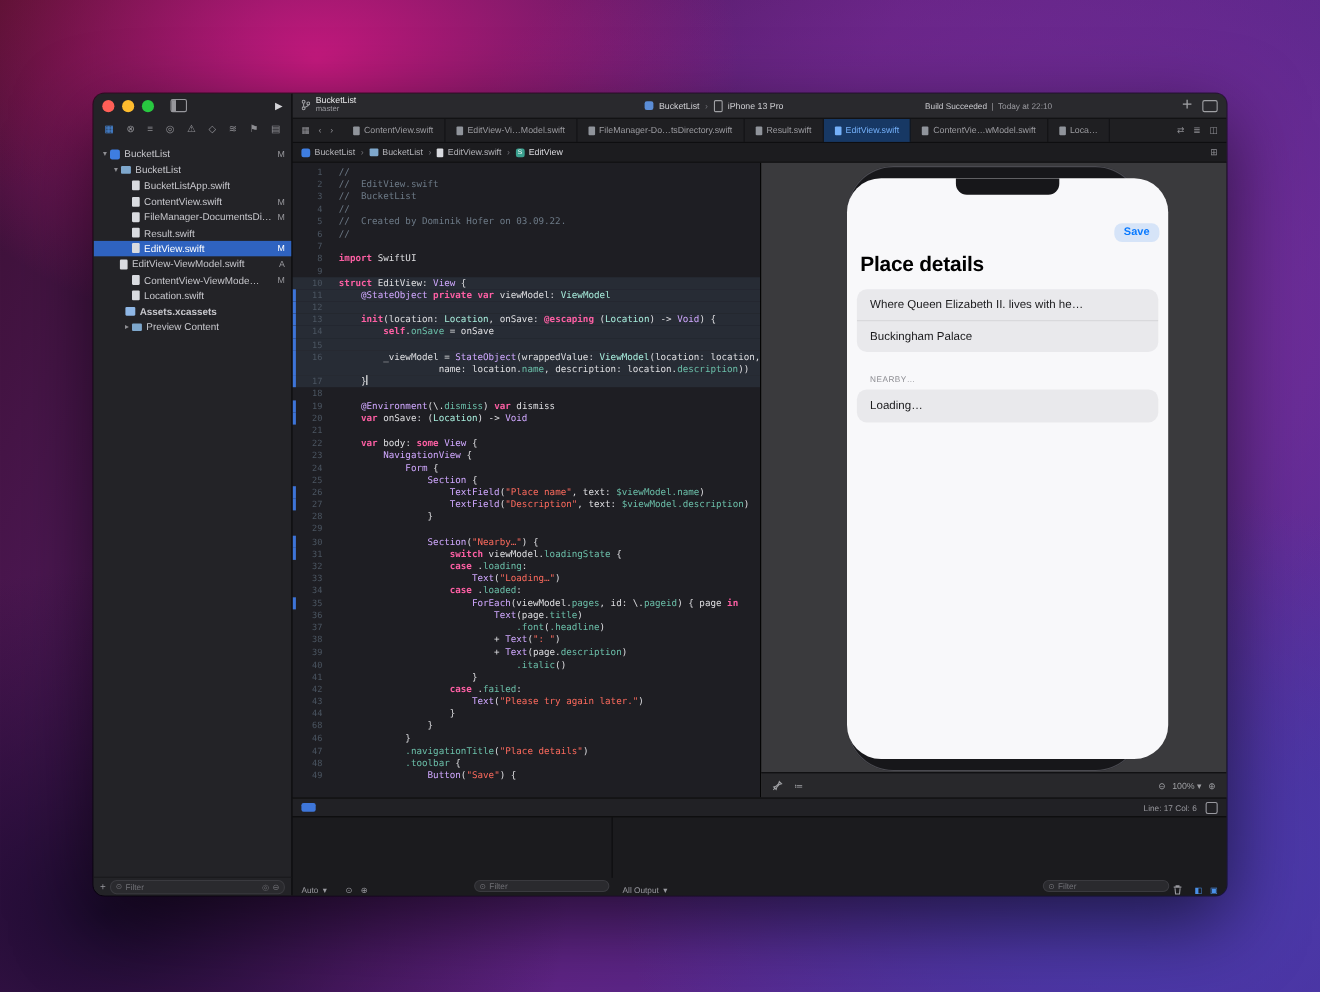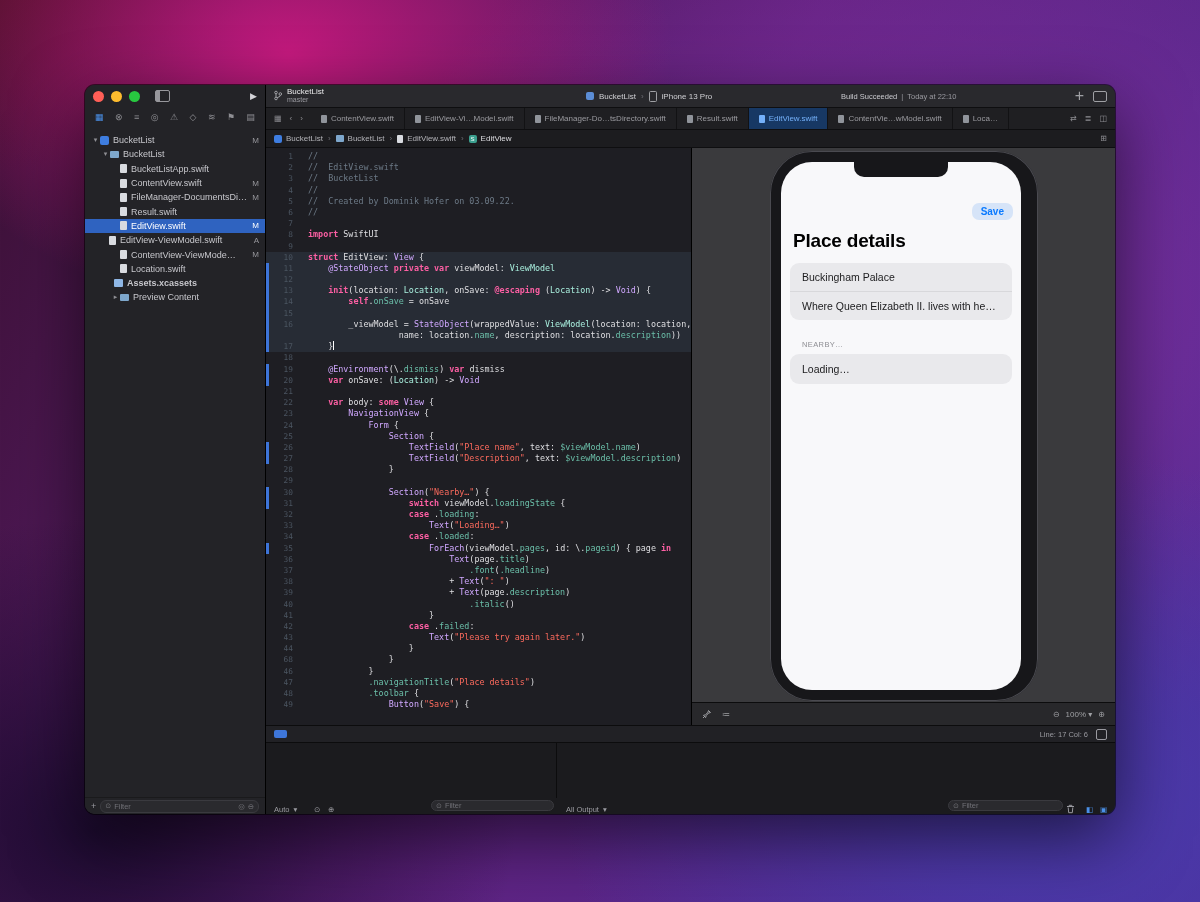--- a/index.html
+++ b/index.html
@@ -85,21 +85,21 @@
   .row.bar::before{content:"";position:absolute;left:0;top:0;bottom:0;width:3px;background:#3d74d8;}
   .ln{width:27px;flex:none;text-align:right;color:#4b5561;font-size:7.8px;}
   .code{padding-left:15px;flex:1;overflow:hidden;}
   .p{color:#dfdfe2}.k{color:#fc5fa3;font-weight:bold}.c{color:#6c7986}.s{color:#fc6a5d}
   .t{color:#d0a8ff}.m{color:#a8eedd}.pr{color:#6bbfa9}
   .caret{display:inline-block;width:1px;height:9px;background:#fff;vertical-align:-1px;}
   .preview{flex:1;background:#3a3a3d;border-left:1px solid #000;display:flex;flex-direction:column;min-width:0;}
   .canvas{flex:1;position:relative;overflow:hidden;}
   .phone{position:absolute;left:78px;top:3px;width:268px;height:550px;background:#17171a;border-radius:42px;
     box-shadow:inset 0 0 0 1px #4a4a50;}
-  .screen{position:absolute;left:11px;top:11px;width:240px;height:528px;background:#f8f8fa;border-radius:31px;overflow:hidden;}
+  .screen{position:absolute;left:0;top:11px;width:292px;height:528px;background:#f8f8fa;border-radius:31px;overflow:hidden;}
   .notch{position:absolute;top:0;left:50%;transform:translateX(-50%);width:94px;height:15px;background:#17171a;border-radius:0 0 10px 10px;}
   .save-pill{position:absolute;top:41px;right:8px;background:#d6e4f8;color:#0a7aff;font-size:10px;font-weight:bold;
     padding:3px 9px;border-radius:7px;}
   .nav-title{position:absolute;top:68px;left:12px;font-size:19px;font-weight:bold;color:#000;letter-spacing:-.2px;}
   .fgroup{position:absolute;left:9px;right:9px;top:101px;background:#e9e9ec;border-radius:9px;overflow:hidden;}
   .frow{height:28px;display:flex;align-items:center;padding:0 12px;font-size:10.5px;color:#1b1b1d;white-space:nowrap;overflow:hidden;}
   .frow + .frow{border-top:1px solid #d8d8db;}
   .sec-label{position:absolute;left:21px;top:178px;font-size:7.5px;color:#8e8e93;letter-spacing:.4px;}
   .lgroup{position:absolute;left:9px;right:9px;top:192px;height:30px;background:#e9e9ec;border-radius:9px;
     display:flex;align-items:center;padding:0 12px;font-size:10.5px;color:#1b1b1d;}
@@ -384,22 +384,22 @@
         </div>
 
       <div class="preview">
         <div class="canvas">
           <div class="phone">
             <div class="screen">
               <div class="notch"></div>
               <div class="save-pill">Save</div>
               <div class="nav-title">Place details</div>
               <div class="fgroup">
+                <div class="frow">Where Queen Elizabeth II. lives with he…</div>
                 <div class="frow">Buckingham Palace</div>
-                <div class="frow">Where Queen Elizabeth II. lives with he…</div>
               </div>
               <div class="sec-label">NEARBY…</div>
               <div class="lgroup">Loading…</div>
             </div>
           </div>
         </div>
         <div class="canvasbar">
           <svg width="10" height="10">
             <path d="M6.5 1.5l2 2-2 .6L4.2 6.6 3.6 8.6 1.4 6.4 3.4 5.8 5.9 3.5z M3 7L1 9" fill="none" stroke="#9fa0a4"></path>
           </svg>

